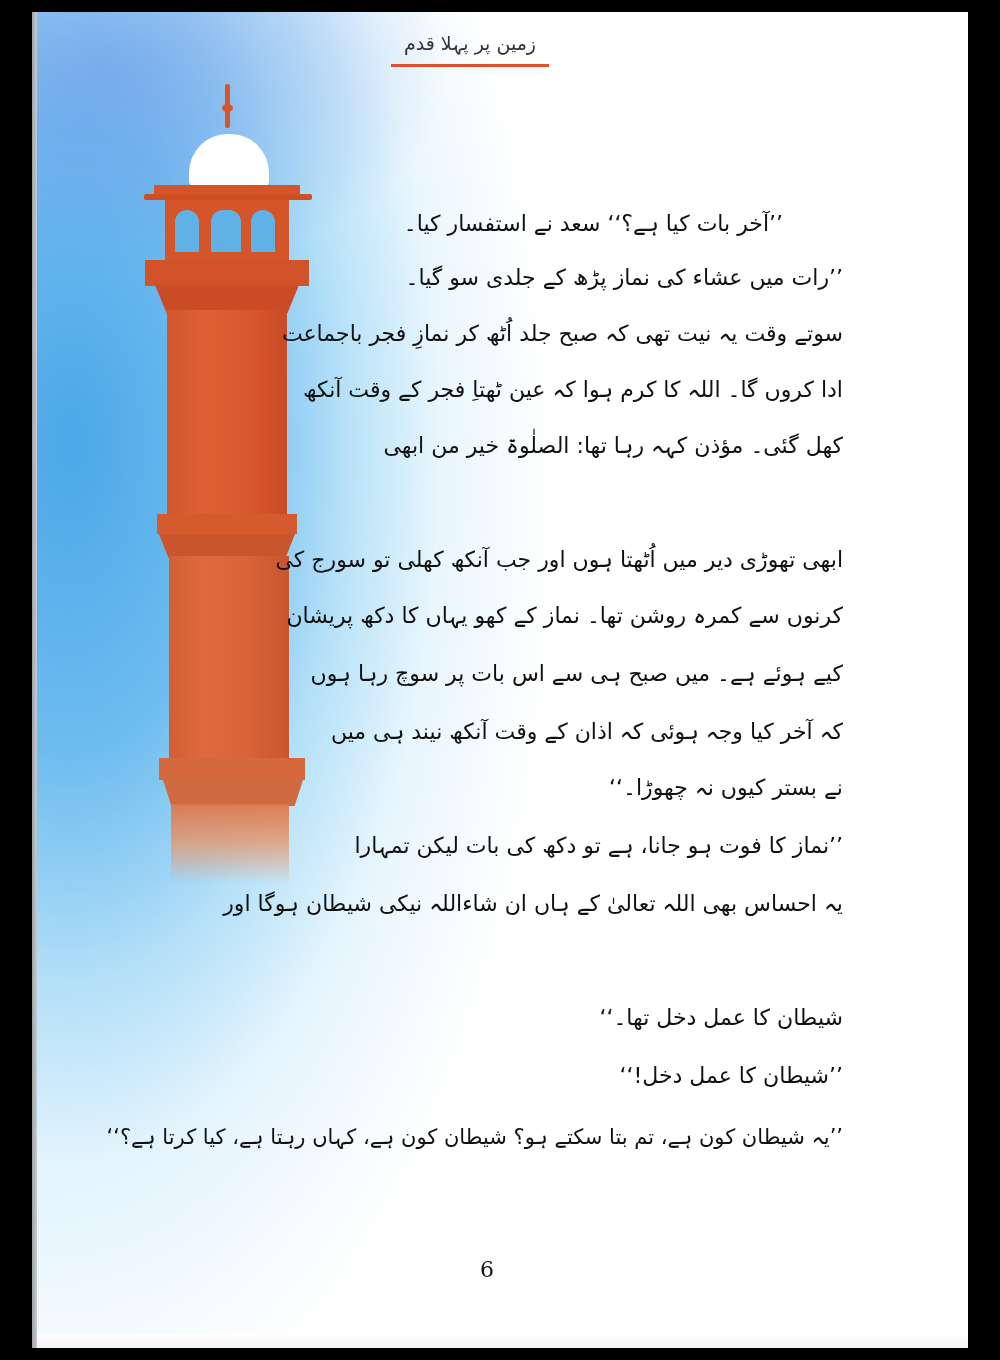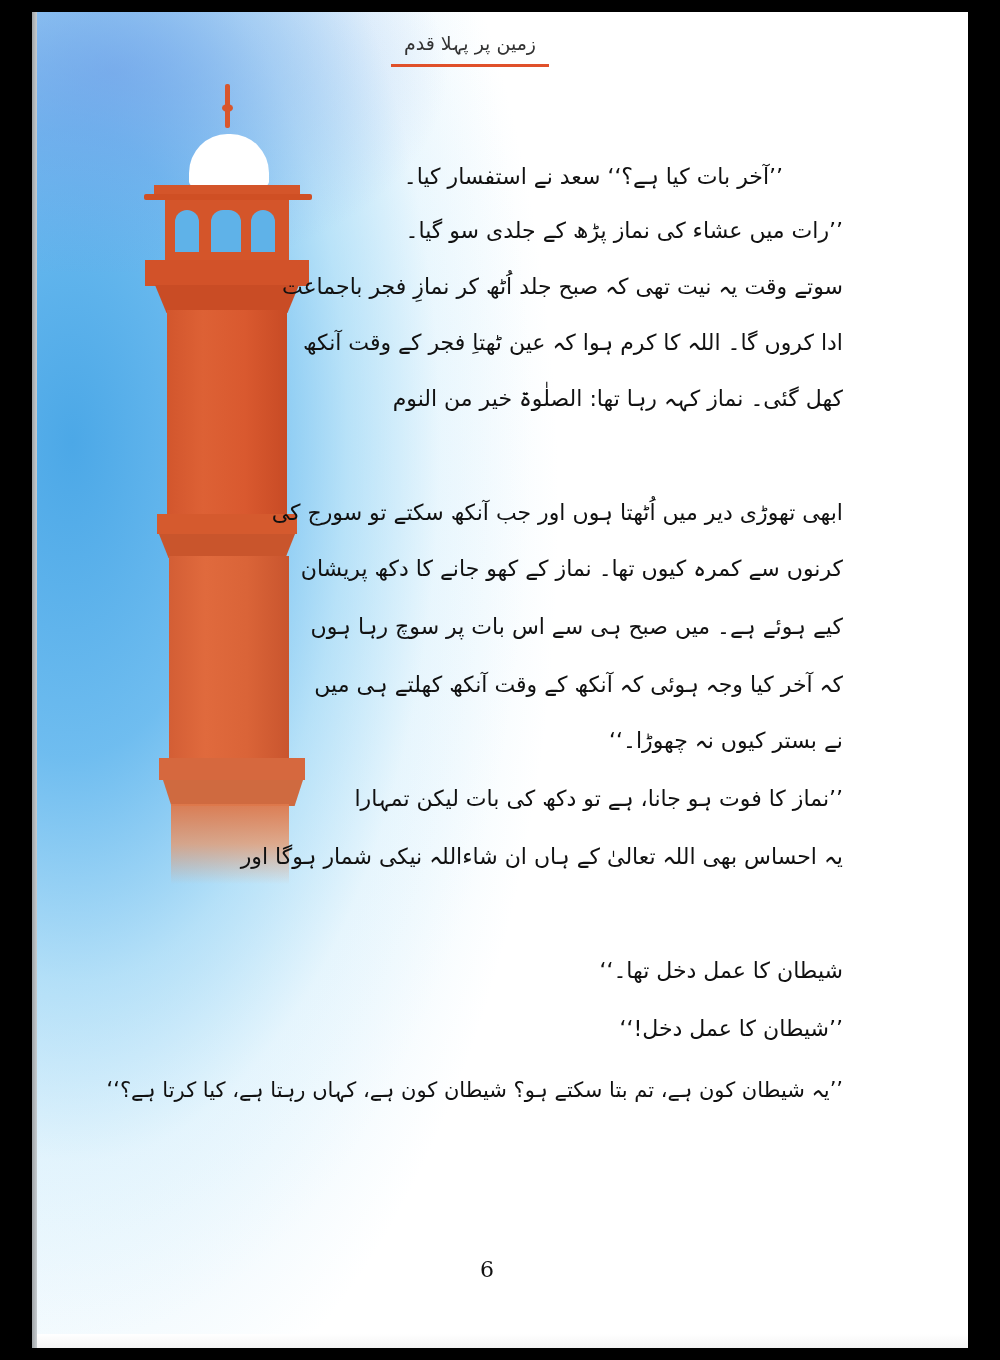--- a/index.html
+++ b/index.html
@@ -55,21 +55,21 @@
     background: linear-gradient(to bottom, rgba(222,120,75,0.95) 0%, rgba(232,150,105,0.75) 50%, rgba(255,255,255,0) 100%); }
 
   
   .running-head { position: absolute; left: 338px; top: 20px; width: 200px; text-align: center; z-index: 2; }
   .running-title { font-family: "DejaVu Sans", sans-serif; font-size: 19px; color: #333; direction: rtl; display: block; }
   .running-rule { margin: 10px auto 0; width: 158px; height: 3px; background: #e0502a; }
 
   
   .text { position: absolute; z-index: 2; direction: rtl; color: #111;
     font-family: "DejaVu Sans", sans-serif; font-size: 22px; white-space: nowrap; }
-  .line { position: absolute; right: 0; white-space: nowrap; }
+  .line { position: absolute; right: 0; white-space: nowrap; margin-top: 47px; }
   .page-number { position: absolute; left: 448px; top: 1245px; font-family: "DejaVu Serif", serif; font-size: 22px; color: #111; z-index: 2; }
   .bottom-fade { position: absolute; left: 0; bottom: 0; width: 100%; height: 14px; background: linear-gradient(to bottom, #fff, #f4f4f4); z-index: 1; }
 </style>
 </head>
 <body>
 
 <div class="page">
   <div class="page-edge"></div>
   <div class="sky"></div>
   <div class="sky-top-tint"></div>
@@ -98,28 +98,28 @@
   <div class="running-head">
     <span class="running-title">زمین پر پہلا قدم</span>
     <div class="running-rule"></div>
   </div>
 
   <div class="text" style="left:0;top:0;width:811px;height:1336px;">
     <div class="line" style="top:152px;right:60px">’’آخر بات کیا ہے؟‘‘ سعد نے استفسار کیا۔</div>
     <div class="line" style="top:206px;right:0">’’رات میں عشاء کی نماز پڑھ کے جلدی سو گیا۔</div>
     <div class="line" style="top:262px;right:0">سوتے وقت یہ نیت تھی کہ صبح جلد اُٹھ کر نمازِ فجر باجماعت</div>
     <div class="line" style="top:318px;right:0">ادا کروں گا۔ اللہ کا کرم ہوا کہ عین ٹھتاِ فجر کے وقت آنکھ</div>
-    <div class="line" style="top:374px;right:0">کھل گئی۔ نماز کہہ رہا تھا: الصلٰوۃ خیر من النوم</div>
-    <div class="line" style="top:488px;right:0">ابھی تھوڑی دیر میں اُٹھتا ہوں اور جب آنکھ سکتے تو سورج کی</div>
-    <div class="line" style="top:544px;right:0">کرنوں سے کمرہ کیوں تھا۔ نماز کے کھو جانے کا دکھ پریشان</div>
+    <div class="line" style="top:374px;right:0">کھل گئی۔ مؤذن کہہ رہا تھا: الصلٰوۃ خیر من ابھی</div>
+    <div class="line" style="top:488px;right:0">ابھی تھوڑی دیر میں اُٹھتا ہوں اور جب آنکھ کھلی تو سورج کی</div>
+    <div class="line" style="top:544px;right:0">کرنوں سے کمرہ روشن تھا۔ نماز کے کھو یہاں کا دکھ پریشان</div>
     <div class="line" style="top:602px;right:0">کیے ہوئے ہے۔ میں صبح ہی سے اس بات پر سوچ رہا ہوں</div>
-    <div class="line" style="top:660px;right:0">کہ آخر کیا وجہ ہوئی کہ آنکھ کے وقت آنکھ کھلتے ہی میں</div>
+    <div class="line" style="top:660px;right:0">کہ آخر کیا وجہ ہوئی کہ اذان کے وقت آنکھ نیند ہی میں</div>
     <div class="line" style="top:716px;right:0">نے بستر کیوں نہ چھوڑا۔‘‘</div>
     <div class="line" style="top:774px;right:0">’’نماز کا فوت ہو جانا، ہے تو دکھ کی بات لیکن تمہارا</div>
-    <div class="line" style="top:832px;right:0">یہ احساس بھی اللہ تعالیٰ کے ہاں ان شاءاللہ نیکی شمار ہوگا اور</div>
+    <div class="line" style="top:832px;right:0">یہ احساس بھی اللہ تعالیٰ کے ہاں ان شاءاللہ نیکی شیطان ہوگا اور</div>
     <div class="line" style="top:946px;right:0">شیطان کا عمل دخل تھا۔‘‘</div>
     <div class="line" style="top:1066px;right:0;font-size:21px">’’یہ شیطان کون ہے، تم بتا سکتے ہو؟ شیطان کون ہے، کہاں رہتا ہے، کیا کرتا ہے؟‘‘</div>
     <div class="line" style="top:1004px;right:0">’’شیطان کا عمل دخل!‘‘</div>
   </div>
 
   <div class="page-number">6</div>
   <div class="bottom-fade"></div>
 </div>
 
 </body></html>

